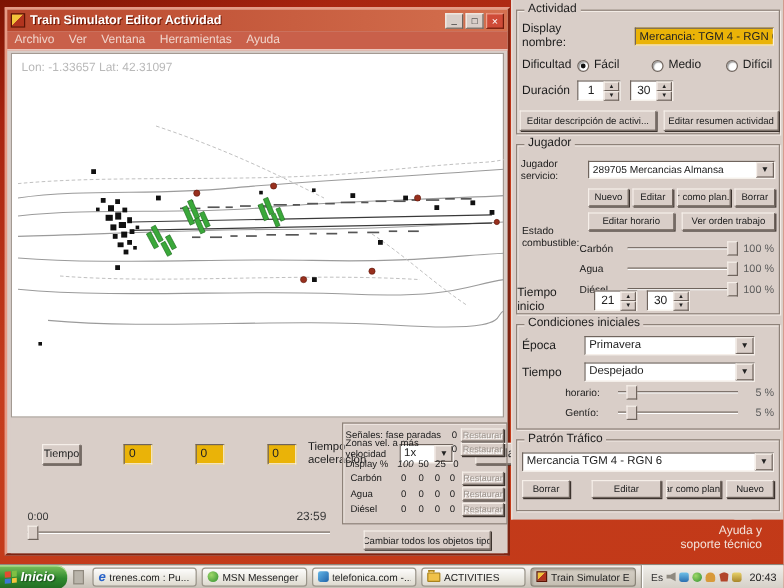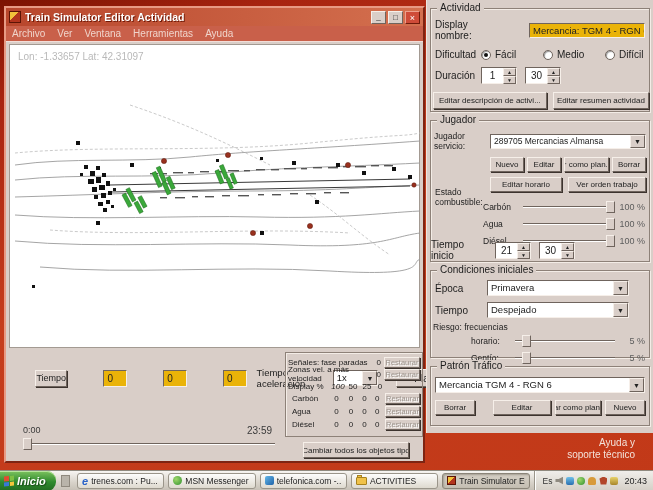--- a/index.html
+++ b/index.html
@@ -391,21 +391,20 @@
         <span class="carrow">▼</span>
       </div>
     </div>
     <div class="row" style="margin:6px 20px 0 4px;">
       <span class="lab" style="width:52px;">Tiempo</span>
       <div class="combo" style="flex:1; height:16px;">
         <span class="cval">Despejado</span>
         <span class="carrow">▼</span>
       </div>
     </div>
-    <div style="margin:4px 0 0 2px; font-size:8.5px; color:#1c1c1c;">Riesgo: frecuencias</div>
     <div class="row" style="margin:2px 4px 0 40px; gap:4px;">
       <span class="lab" style="width:40px; font-size:8.5px;">horario:</span>
       <div class="slider">
           <div class="track"></div>
           <div class="thumb" style="left:7%;"></div>
         </div>
       <span class="pct">5 %</span>
     </div>
     <div class="row" style="margin:3px 4px 0 40px; gap:4px;">
       <span class="lab" style="width:40px; font-size:8.5px;">Gentío:</span>

